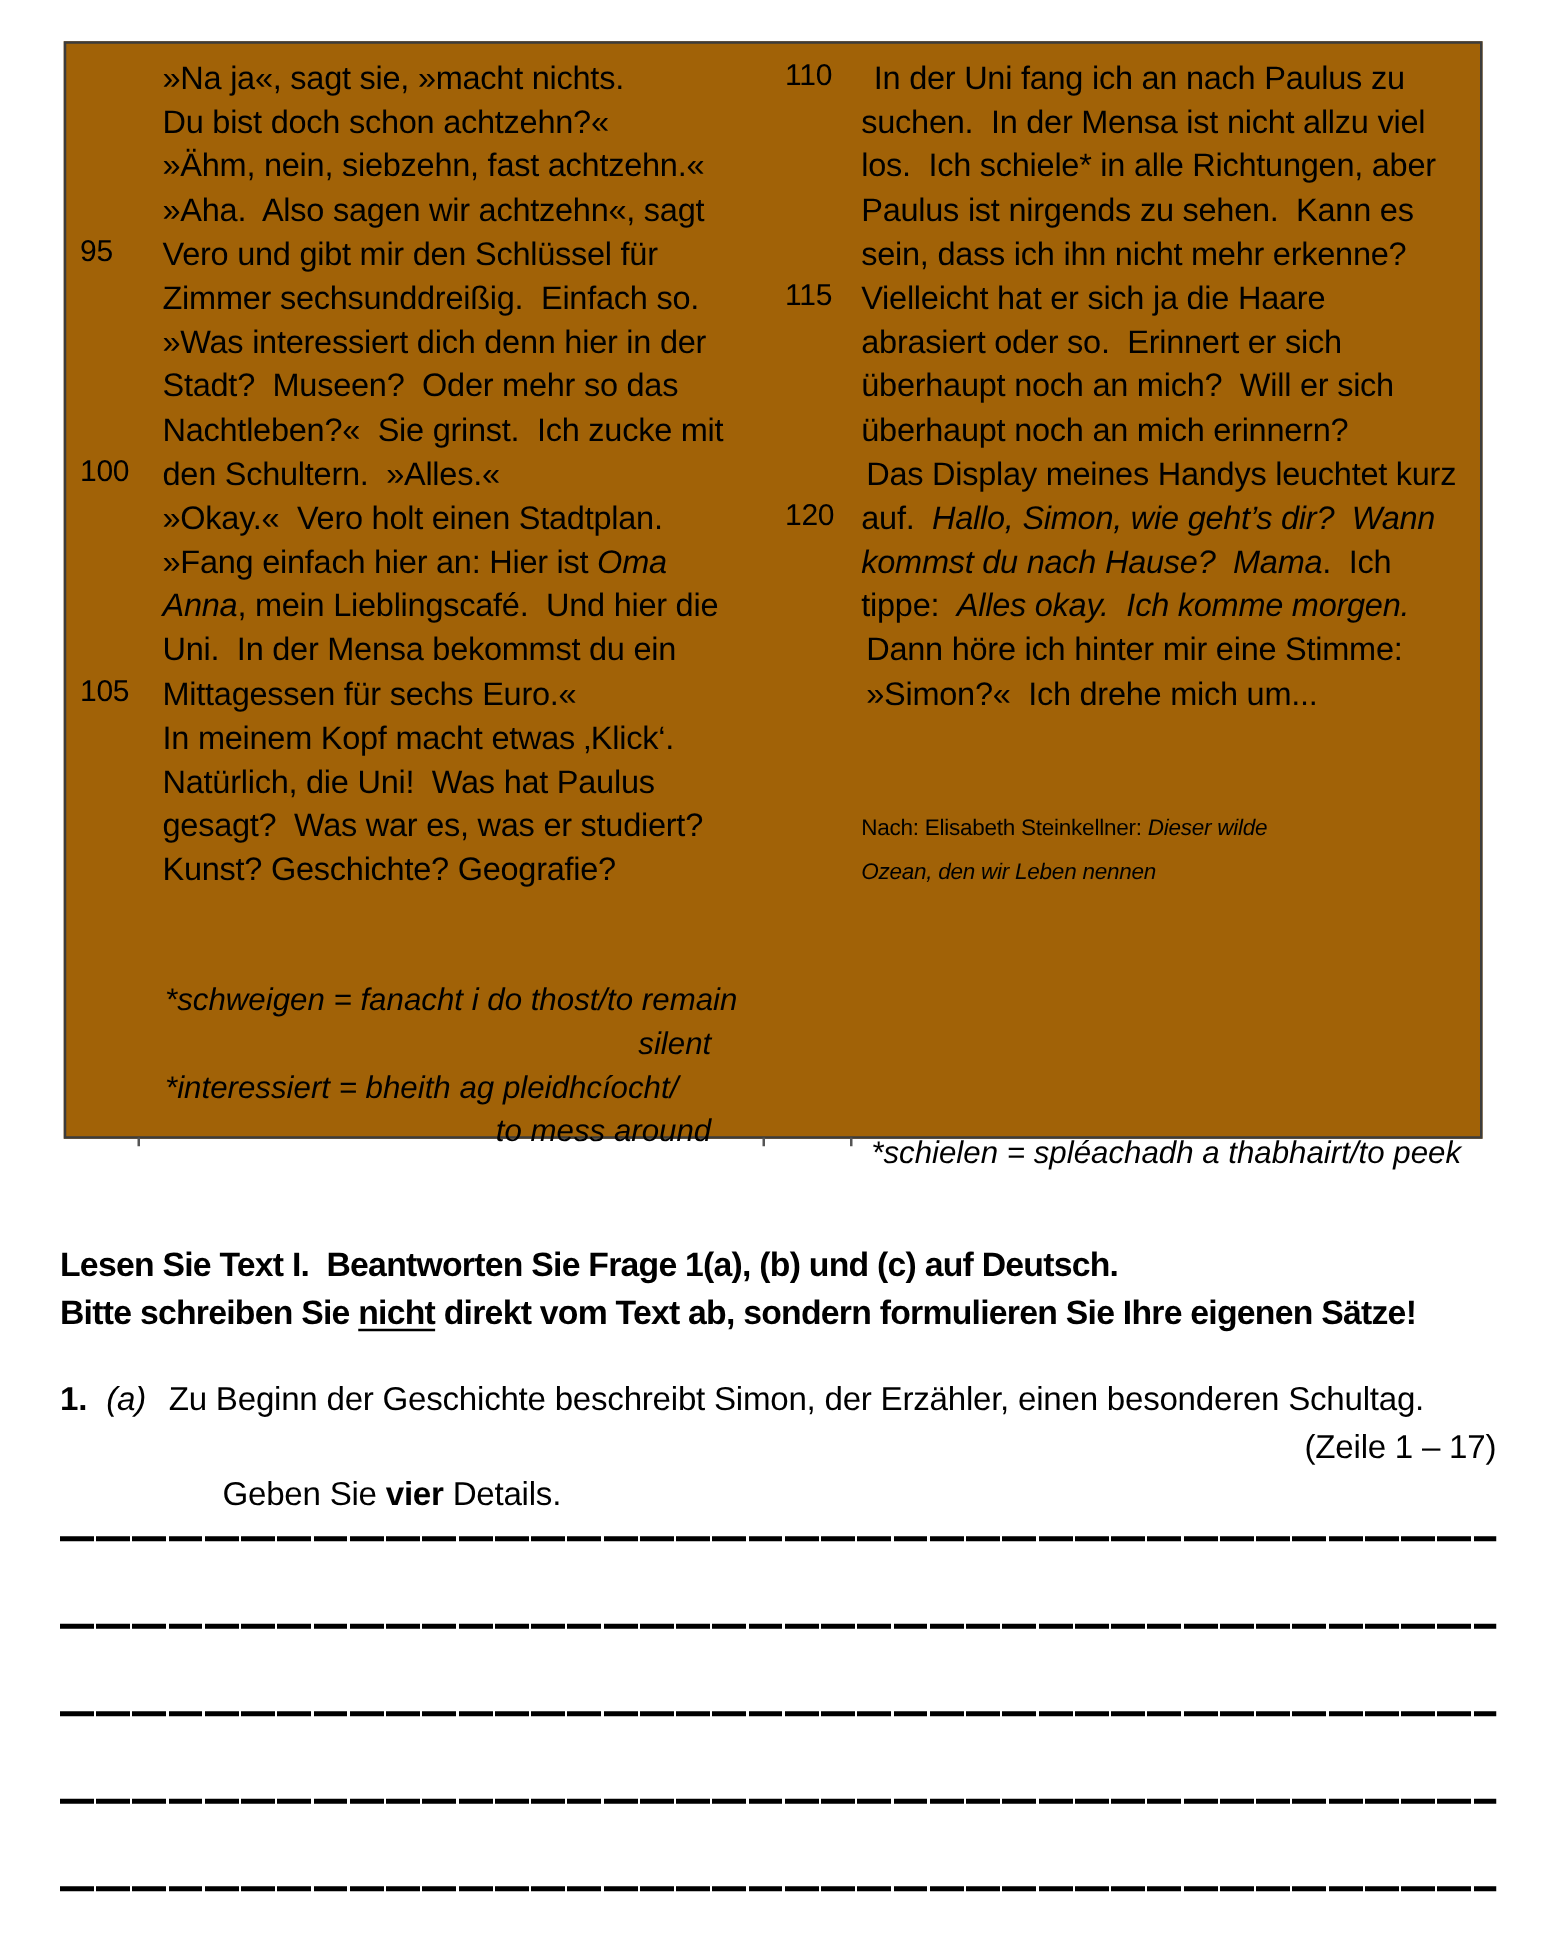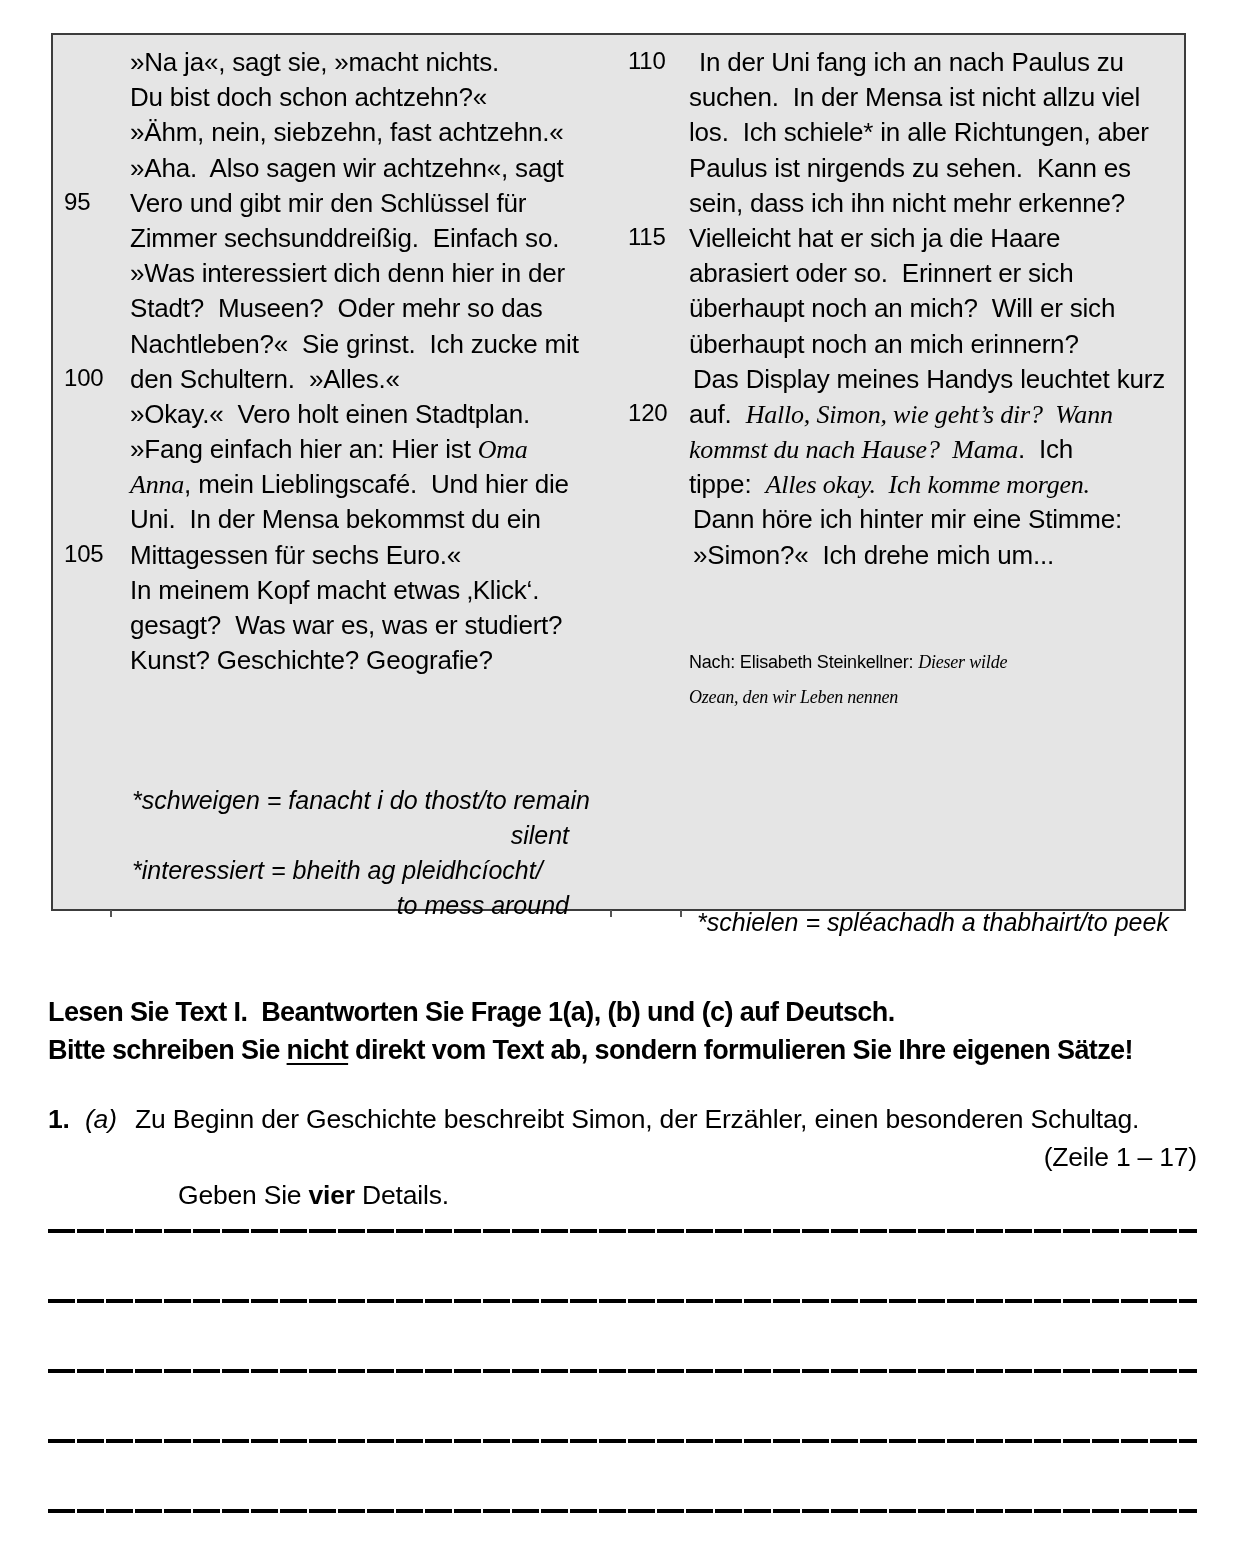--- a/index.html
+++ b/index.html
@@ -1,28 +1,28 @@
 <!DOCTYPE html>
 <html><head>
 <meta charset="utf-8">
 <style>
   html,body{margin:0;padding:0;background:#ffffff;}
   .page{position:relative;width:1242px;height:1556px;background:#ffffff;
         font-family:"Liberation Sans","DejaVu Sans",sans-serif;color:#000;overflow:hidden;}
   .text-box{position:absolute;left:51px;top:33px;width:1135px;height:878px;
-            border:2px solid #3c3c3c;background:#e5e5e5;box-sizing:border-box;}
+            border:2px solid #3c3c3c;background:#a16207;box-sizing:border-box;}
   .col{position:absolute;top:12px;}
   #left-lines{left:11px;}
   #right-lines{left:575px;}
   .trow{display:flex;height:35.2px;align-items:flex-start;}
   .lnum{flex:none;font-size:24px;letter-spacing:-0.2px;}
   #left-lines .lnum{width:66px;}
   #right-lines .lnum{width:61px;}
   .ltxt{font-size:26px;white-space:pre;letter-spacing:-0.2px;}
-  .it{font-style:italic;font-family:Liberation Serif, serif;}
+  .it{font-style:italic;}
   .bd{font-weight:bold;margin-top:32px;}
   .un{text-decoration:underline;text-underline-offset:4px;}
   .fn-block{position:absolute;left:79px;top:748px;width:437px;
             font-size:25px;font-style:italic;line-height:35px;}
   .fn{white-space:pre;}
   .fn.fr{text-align:right;}
   .source-block{position:absolute;left:636px;top:610px;font-size:18px;line-height:35px;}
   .srow{white-space:pre;letter-spacing:-0.2px;}
   .rc-footnote{position:absolute;left:644px;top:833px;font-size:25px;
                font-style:italic;white-space:pre;margin-top:40px;}
@@ -107,20 +107,24 @@
         <div class="trow">
           <span class="lnum">105</span>
           <div class="ltxt"><span>Mittagessen für sechs Euro.«</span></div>
         </div>
         <div class="trow">
           <span class="lnum"></span>
           <div class="ltxt"><span>In meinem Kopf macht etwas ‚Klick‘.</span></div>
         </div>
         <div class="trow">
           <span class="lnum"></span>
+          <div class="ltxt"><span>Natürlich, die Uni!  Was hat Paulus</span></div>
+        </div>
+        <div class="trow">
+          <span class="lnum"></span>
           <div class="ltxt"><span>gesagt?  Was war es, was er studiert?</span></div>
         </div>
         <div class="trow">
           <span class="lnum"></span>
           <div class="ltxt"><span>Kunst? Geschichte? Geografie?</span></div>
         </div>
       </div>
     <div id="right-lines" class="col">
         <div class="trow">
           <span class="lnum">110</span>

